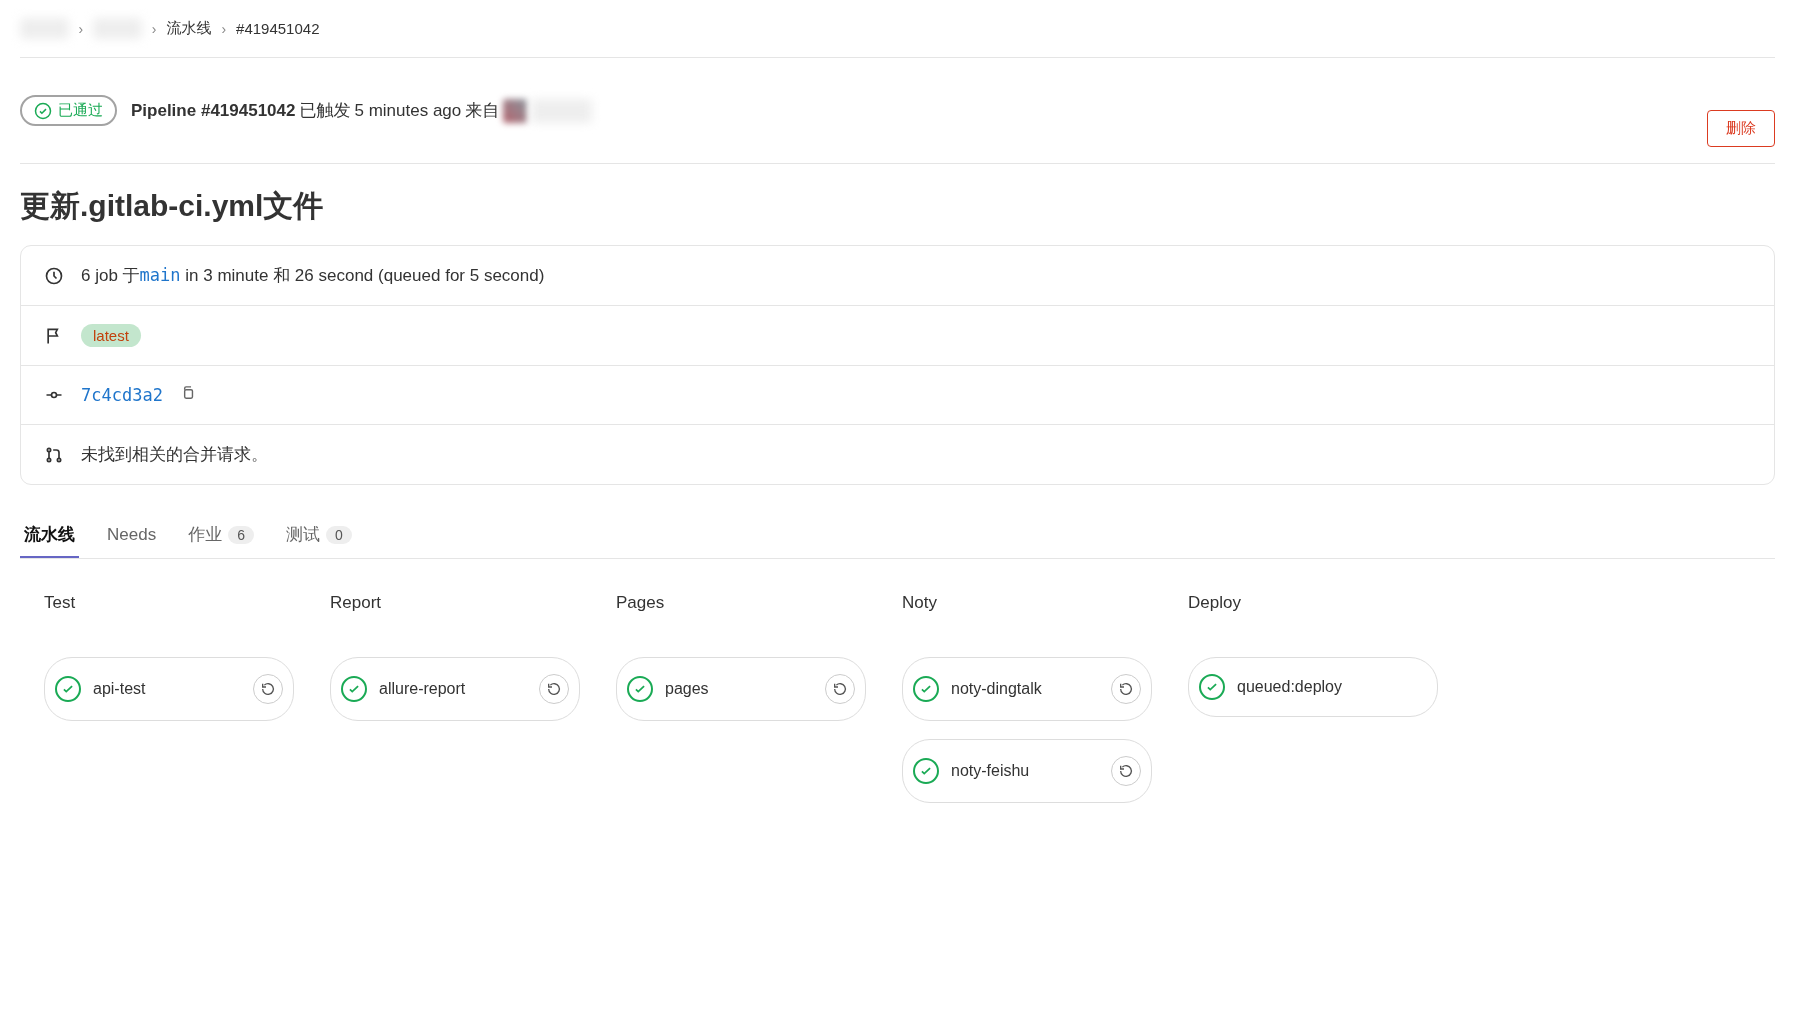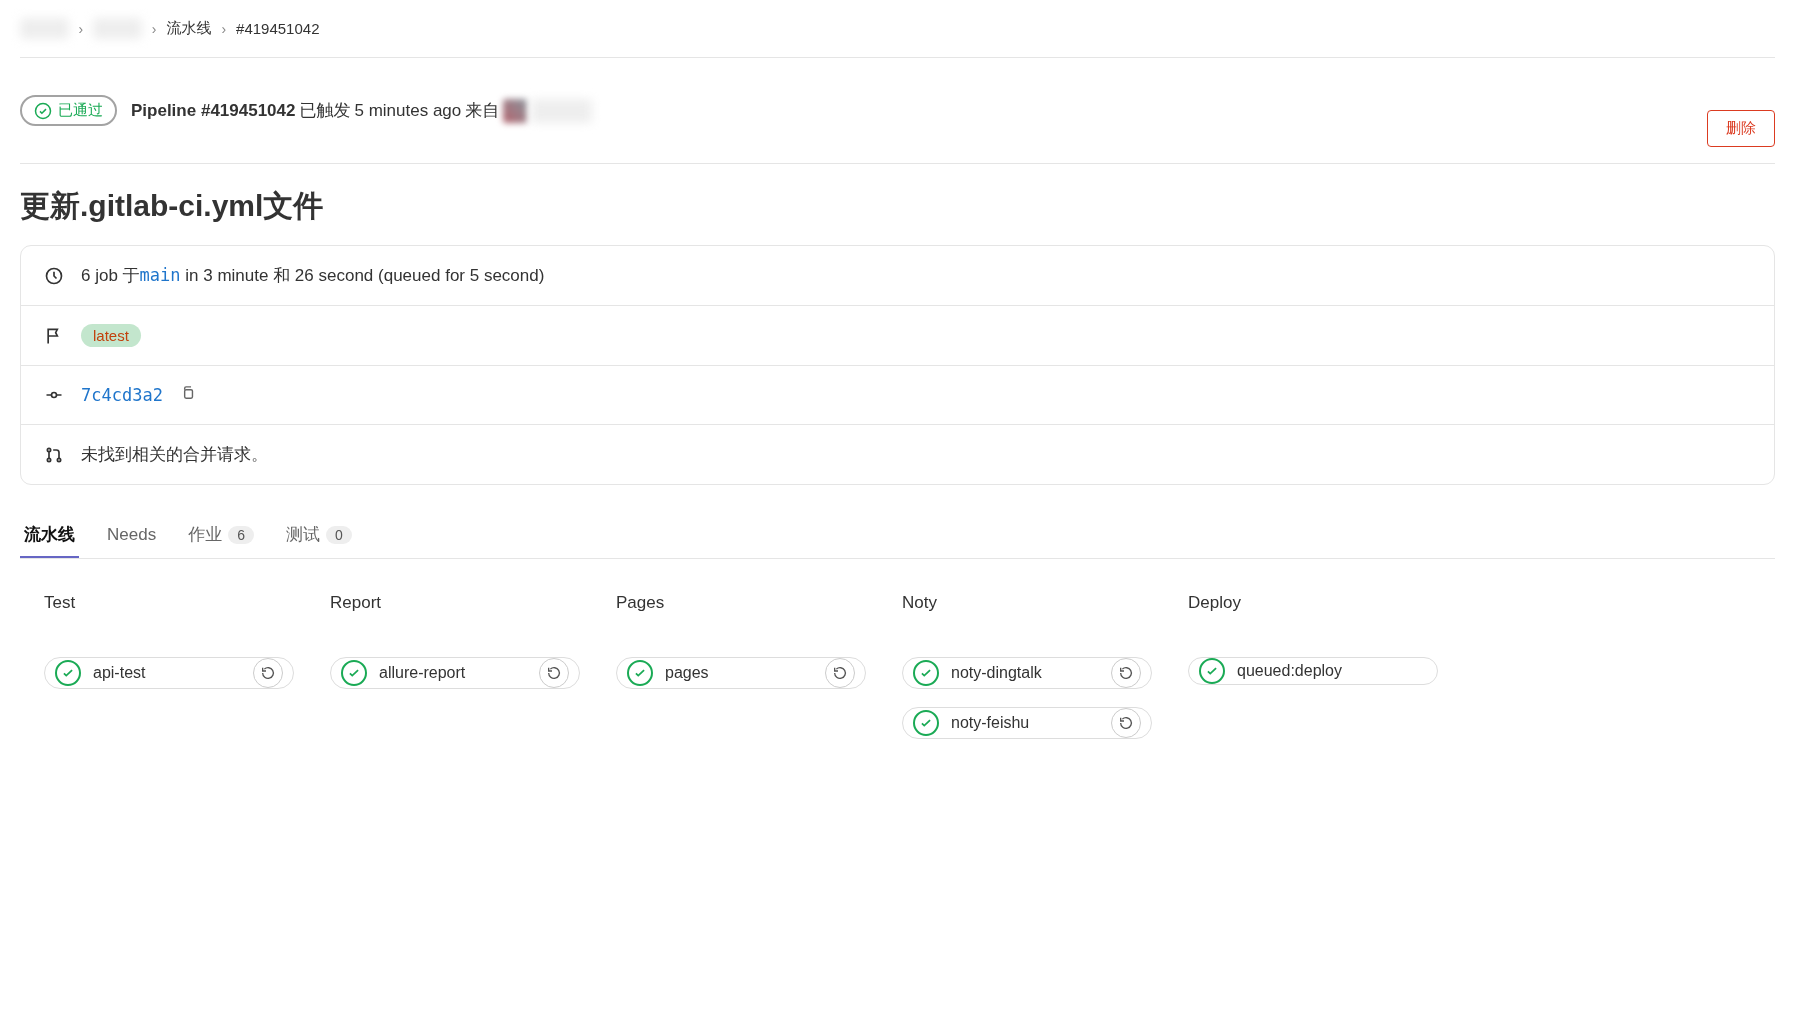--- a/index.html
+++ b/index.html
@@ -39,21 +39,21 @@
 
 .tabs { display: flex; align-items: center; gap: 24px; padding: 28px 0 0; border-bottom: 1px solid #e5e5e5; }
 .tab { padding: 10px 4px; font-size: 17px; color: #666; display:flex; align-items:center; gap:6px; border-bottom: 2px solid transparent; }
 .tab.active { color: #111; font-weight:600; border-bottom-color: #6666c4; }
 .tab-count { background: #eee; color:#555; font-size:14px; padding: 1px 9px; border-radius: 10px; }
 
 
 .pipeline-graph { display: flex; gap: 36px; padding: 34px 24px; }
 .stage-col { display: flex; flex-direction: column; gap: 18px; }
 .stage-title { font-size: 17px; margin-bottom: 26px; }
-.job-pill { display: flex; align-items: center; gap: 12px; border: 1px solid #ddd; border-radius: 28px; padding: 0 10px; width: 250px; background: #fff; }
+.job-pill { display: flex; align-items: center; gap: 12px; border: 1px solid #ddd; border-radius: 28px; padding: 16px 10px; width: 250px; background: #fff; }
 .job-pill.no-retry { width: 250px; }
 .job-status-icon { width: 26px; height: 26px; border: 2px solid #1aaa55; border-radius: 50%; display:flex; align-items:center; justify-content:center; color:#1aaa55; }
 .job-status-icon svg { width:14px; height:14px; }
 .job-name { flex:1; font-size:16px; white-space: nowrap; overflow:hidden; text-overflow:ellipsis; }
 .job-retry { width: 30px; height: 30px; border: 1px solid #ccc; border-radius: 50%; display:flex; align-items:center; justify-content:center; color:#555; }
 .job-retry svg { width:16px; height:16px; }
 
 svg.icon { width: 20px; height: 20px; fill: none; stroke: currentColor; stroke-width: 2; }
 </style>
 </head>

